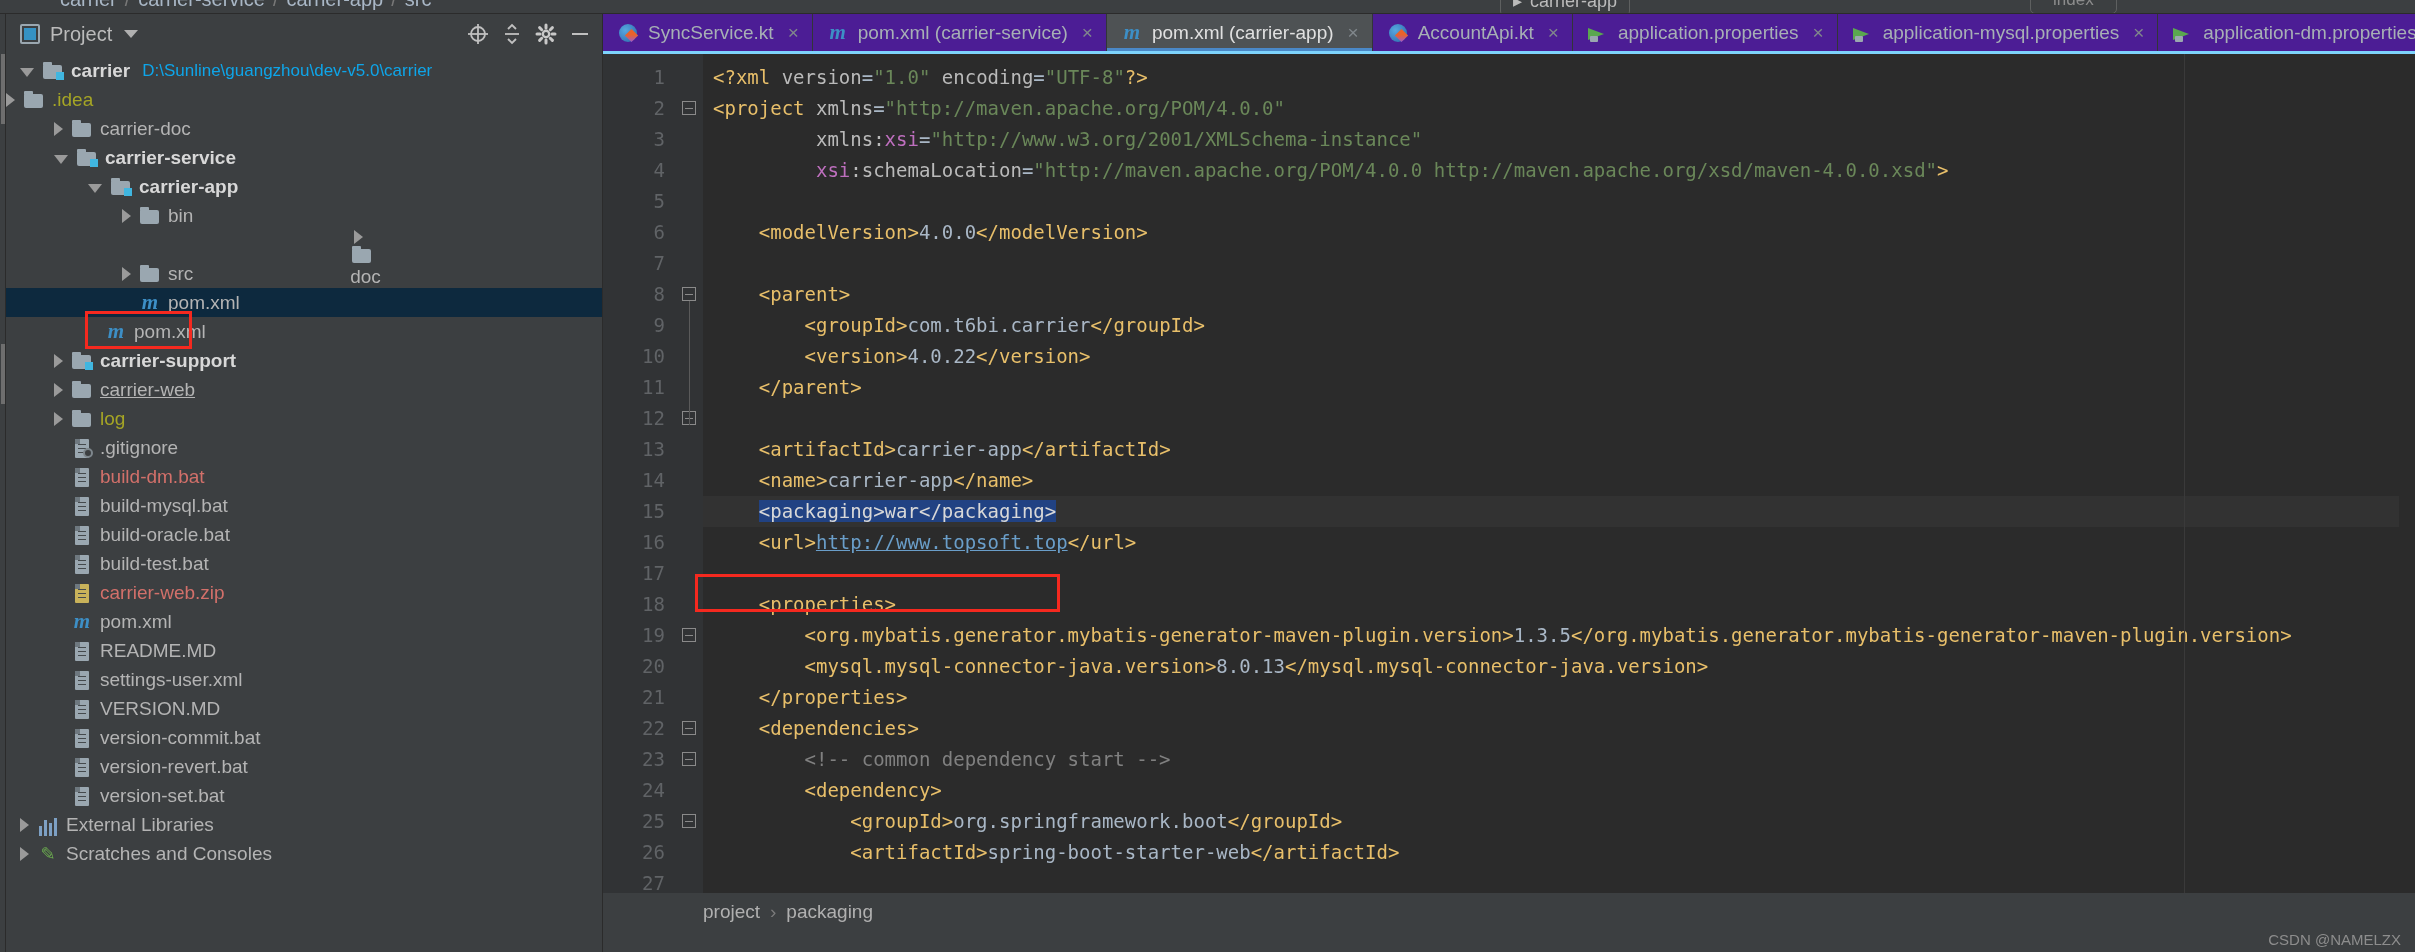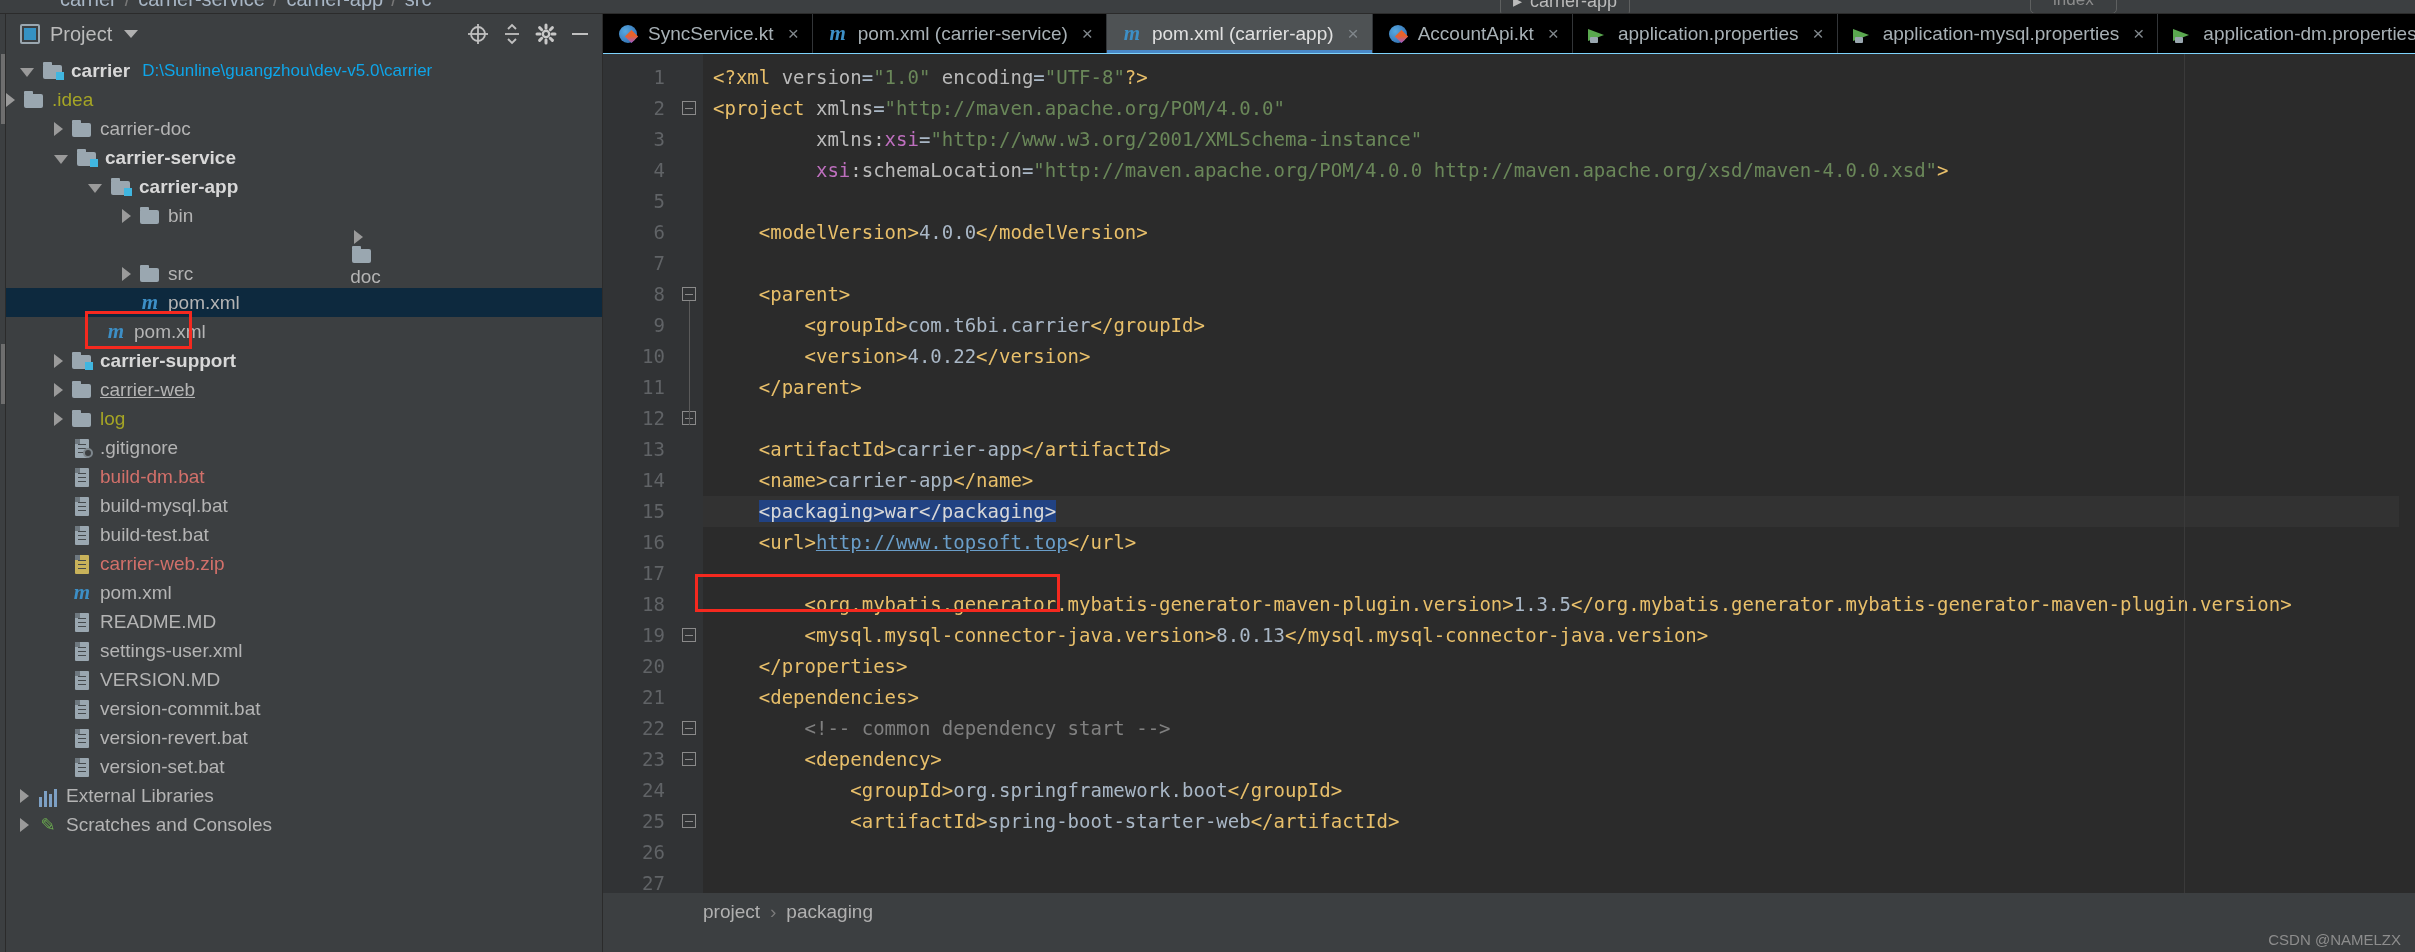--- a/index.html
+++ b/index.html
@@ -134,22 +134,22 @@
 
   
   .annot-box {
     position: absolute; border: 3px solid #f5291f; pointer-events: none; z-index: 40;
   }
 
   
   .editorarea { flex: 1; display: flex; flex-direction: column; min-width: 0; background: #2b2b2b; }
 
   .tabbar {
-    height: 40px; background: #000000; display: flex; align-items: stretch;
-    flex: none; overflow: hidden; border-bottom: 1px solid #7dd3fc;
+    height: 40px; background: #4c1d95; display: flex; align-items: stretch;
+    flex: none; overflow: hidden; border-bottom: 3px solid #7dd3fc;
   }
   .tab {
     display: flex; align-items: center; gap: 9px; padding: 0 13px 0 14px;
     color: #a7b0b5; font-size: 19px; white-space: nowrap; position: relative;
     border-right: 1px solid #323538;
   }
   .tab.active { background: #4e5254; color: #e0e0e0; }
   .tab.active::after {
     content: ""; position: absolute; left: 0; right: 0; bottom: 0; height: 3px; background: #4a88c7;
   }
@@ -407,20 +407,27 @@
             <div class="ico file">
               <span class="corner"></span>
             </div>
             <span class="label graytxt">build-mysql.bat</span>
           </div>
           <div class="trow" style="padding-left: 48px;">
             <div class="arrow none"></div>
             <div class="ico file">
               <span class="corner"></span>
             </div>
+            <span class="label graytxt">build-oracle.bat</span>
+          </div>
+          <div class="trow" style="padding-left: 48px;">
+            <div class="arrow none"></div>
+            <div class="ico file">
+              <span class="corner"></span>
+            </div>
             <span class="label graytxt">build-test.bat</span>
           </div>
           <div class="trow" style="padding-left: 48px;">
             <div class="arrow none"></div>
             <div class="ico file zip">
               <span class="corner"></span>
             </div>
             <span class="label redtxt">carrier-web.zip</span>
           </div>
           <div class="trow" style="padding-left: 48px;">
@@ -580,20 +587,21 @@
             <div class="cline"><span class="tg">    &lt;parent&gt;</span></div>
             <div class="cline"><span class="tg">        &lt;groupId&gt;</span><span class="tx">com.t6bi.carrier</span><span class="tg">&lt;/groupId&gt;</span></div>
             <div class="cline"><span class="tg">        &lt;version&gt;</span><span class="tx">4.0.22</span><span class="tg">&lt;/version&gt;</span></div>
             <div class="cline"><span class="tg">    &lt;/parent&gt;</span></div>
             <div class="cline"></div>
             <div class="cline"><span class="tg">    &lt;artifactId&gt;</span><span class="tx">carrier-app</span><span class="tg">&lt;/artifactId&gt;</span></div>
             <div class="cline"><span class="tg">    &lt;name&gt;</span><span class="tx">carrier-app</span><span class="tg">&lt;/name&gt;</span></div>
             <div class="cline cur">    <span class="caret"></span><span class="tg sel">&lt;packaging&gt;</span><span class="tx sel">war</span><span class="tg sel">&lt;/packaging&gt;</span></div>
             <div class="cline"><span class="tg">    &lt;url&gt;</span><span class="lnk">http://www.topsoft.top</span><span class="tg">&lt;/url&gt;</span></div>
             <div class="cline"></div>
+            <div class="cline"><span class="tg">    &lt;properties&gt;</span></div>
             <div class="cline"><span class="tg">        &lt;org.mybatis.generator.mybatis-generator-maven-plugin.version&gt;</span><span class="tx">1.3.5</span><span class="tg">&lt;/org.mybatis.generator.mybatis-generator-maven-plugin.version&gt;</span></div>
             <div class="cline"><span class="tg">        &lt;mysql.mysql-connector-java.version&gt;</span><span class="tx">8.0.13</span><span class="tg">&lt;/mysql.mysql-connector-java.version&gt;</span></div>
             <div class="cline"><span class="tg">    &lt;/properties&gt;</span></div>
             <div class="cline"><span class="tg">    &lt;dependencies&gt;</span></div>
             <div class="cline"><span class="cm">        &lt;!-- common dependency start --&gt;</span></div>
             <div class="cline"><span class="tg">        &lt;dependency&gt;</span></div>
             <div class="cline"><span class="tg">            &lt;groupId&gt;</span><span class="tx">org.springframework.boot</span><span class="tg">&lt;/groupId&gt;</span></div>
             <div class="cline"><span class="tg">            &lt;artifactId&gt;</span><span class="tx">spring-boot-starter-web</span><span class="tg">&lt;/artifactId&gt;</span></div>
           </div>
         <div class="vsplit"></div>

